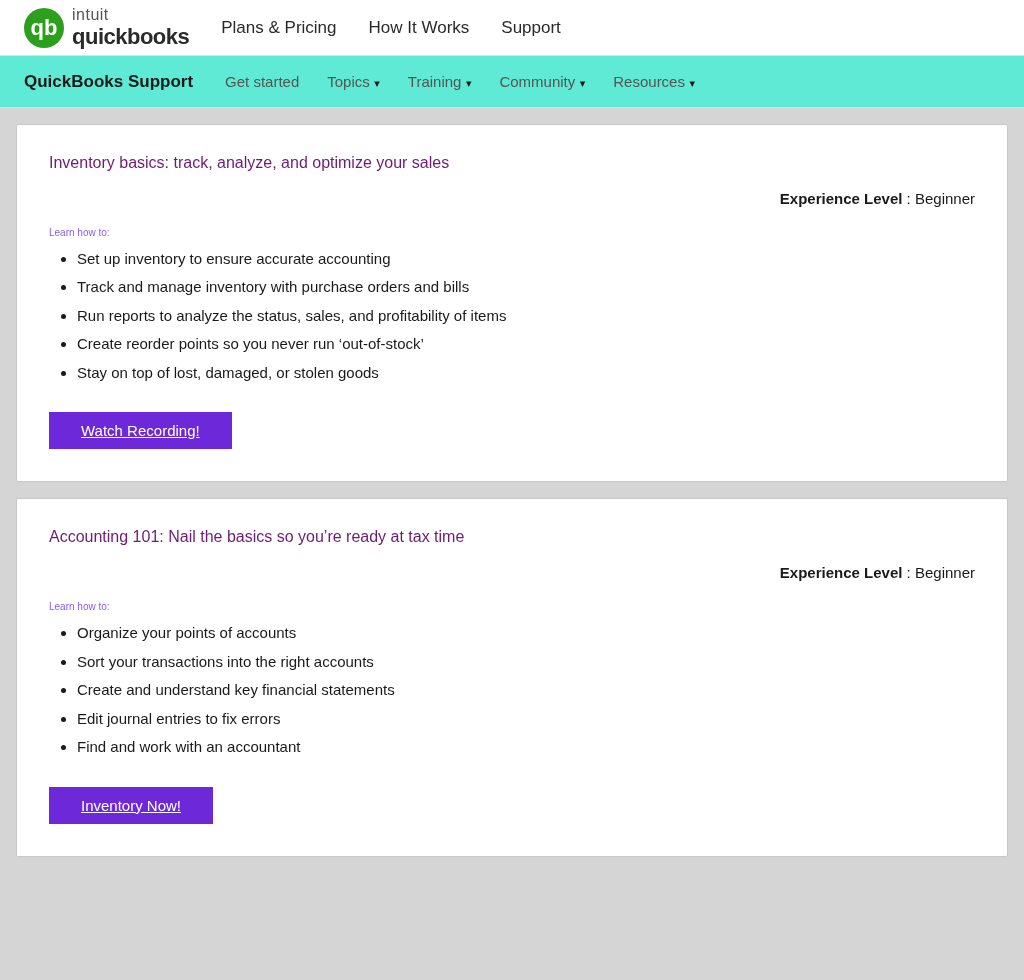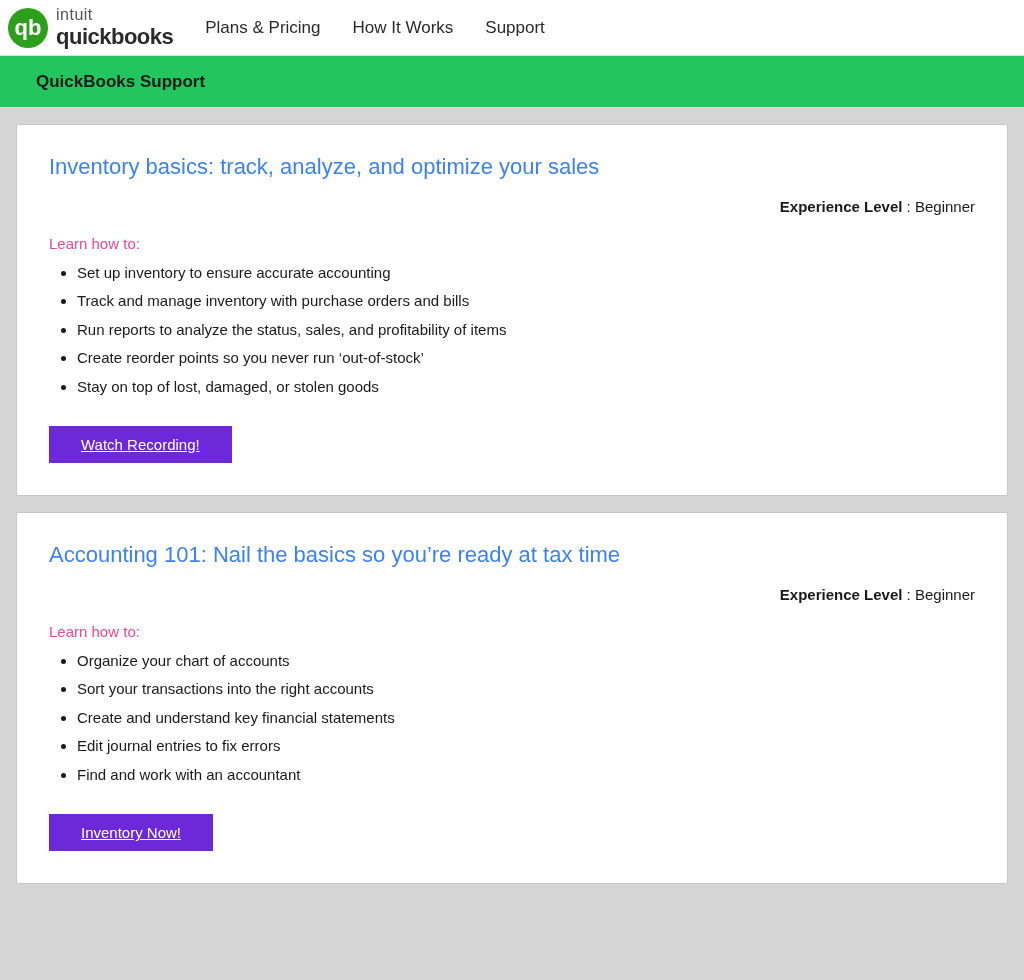--- a/index.html
+++ b/index.html
@@ -2,21 +2,21 @@
 <html><head>
   <meta charset="utf-8">
   <style>
     * { box-sizing: border-box; margin: 0; padding: 0; }
     body { font-family: -apple-system, BlinkMacSystemFont, 'Segoe UI', Arial, sans-serif; background: #fff; font-size: 16px; color: #1a1a1a; }
 
     
     .top-nav {
       display: flex;
       align-items: center;
-      padding: 0 8px;
+      padding: 0 24px;
       height: 56px;
       border-bottom: 1px solid #e0e0e0;
       background: #fff;
     }
     .logo-area {
       display: flex;
       align-items: center;
       margin-right: 32px;
       text-decoration: none;
     }
@@ -42,24 +42,24 @@
       text-decoration: none;
       color: #2a2a2a;
       font-size: 17px;
       font-weight: 400;
     }
 
     
     .support-nav {
       display: flex;
       align-items: center;
-      padding: 0 36px;
+      padding: 0 24px;
       height: 52px;
       border-bottom: 1px solid #e0e0e0;
-      background: #22c55e;
+      background: #5eead4;
       gap: 0;
     }
     .support-brand {
       font-size: 17px;
       font-weight: 700;
       color: #1a1a1a;
       margin-right: 32px;
       white-space: nowrap;
     }
     .support-nav-links {
@@ -91,41 +91,41 @@
 
     
     .card {
       background: #fff;
       border: 1px solid #c8c8c8;
       border-radius: 2px;
       padding: 28px 32px 32px 32px;
     }
 
     .card-title {
-      font-size: 22px;
+      font-size: 16px;
       font-weight: 400;
-      color: #3b82f6;
+      color: #701a75;
       margin-bottom: 16px;
       line-height: 1.3;
     }
 
     .experience-level {
       font-size: 15px;
       color: #1a1a1a;
       margin-bottom: 20px;
       text-align: right;
     }
 
     .experience-level strong {
       font-weight: 700;
     }
 
     .learn-how {
-      font-size: 15px;
-      color: #ec4899;
+      font-size: 10px;
+      color: #8b5cf6;
       margin-bottom: 10px;
     }
 
     .bullet-list {
       list-style: disc;
       padding-left: 28px;
       margin-bottom: 28px;
     }
 
     .bullet-list li {
@@ -170,20 +170,37 @@
       <a href="#">How It Works</a>
     </li>
     <li>
       <a href="#">Support</a>
     </li>
   </ul>
 </nav>
 
 <nav class="support-nav">
   <span class="support-brand">QuickBooks Support</span>
+  <ul class="support-nav-links">
+    <li>
+      <a href="#">Get started</a>
+    </li>
+    <li class="has-dropdown">
+      <a href="#">Topics</a>
+    </li>
+    <li class="has-dropdown">
+      <a href="#">Training</a>
+    </li>
+    <li class="has-dropdown">
+      <a href="#">Community</a>
+    </li>
+    <li class="has-dropdown">
+      <a href="#">Resources</a>
+    </li>
+  </ul>
 </nav>
 
 <main class="main-content">
 
   <div class="card">
     <h2 class="card-title">Inventory basics: track, analyze, and optimize your sales</h2>
     <p class="experience-level">
       <strong>Experience Level</strong>
       <span>: <span>Beginner</span></span>
     </p>
@@ -199,21 +216,21 @@
   </div>
 
   <div class="card">
     <h2 class="card-title">Accounting 101: Nail the basics so you’re ready at tax time</h2>
     <p class="experience-level">
       <strong>Experience Level</strong>
       <span>: <span>Beginner</span></span>
     </p>
     <p class="learn-how">Learn how to:</p>
     <ul class="bullet-list">
-      <li>Organize your chart of accounts</li>
+      <li>Organize your points of accounts</li>
       <li>Sort your transactions into the right accounts</li>
       <li>Create and understand key financial statements</li>
       <li>Edit journal entries to fix errors</li>
       <li>Find and work with an accountant</li>
     </ul>
     <button class="cta-button">Inventory Now!</button>
   </div>
 
 </main>
 

